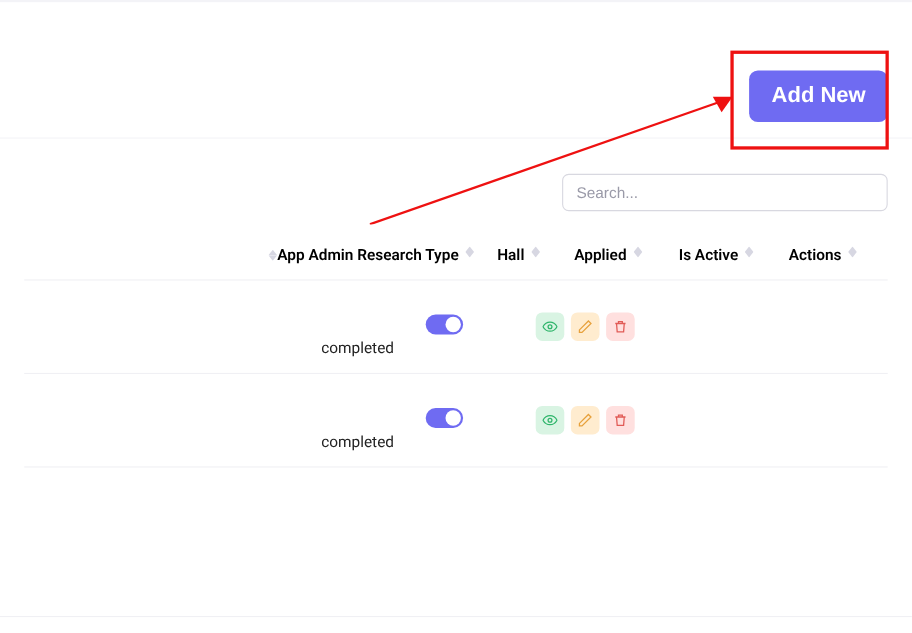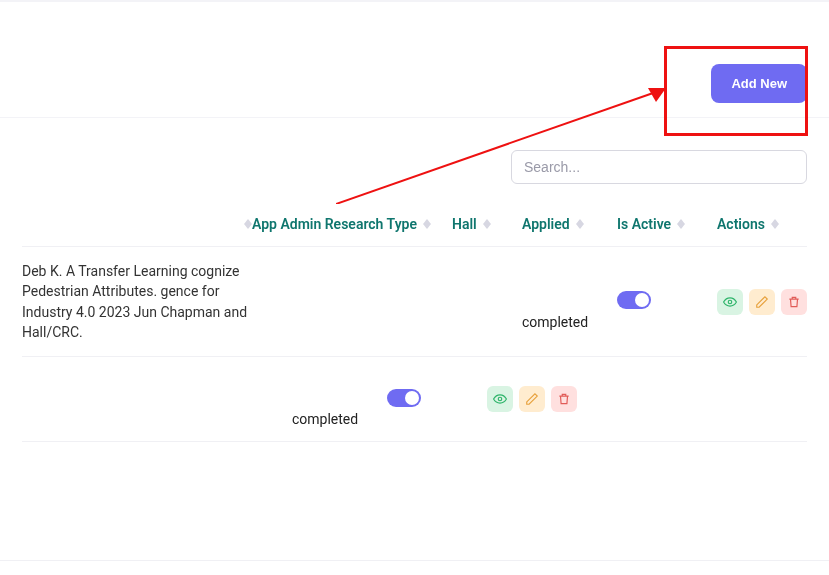--- a/index.html
+++ b/index.html
@@ -20,21 +20,21 @@
     justify-content: flex-end;
     margin-top: 48px;
     background: #fff;
   }
   .btn-add {
     background: #6f6bf2;
     color: #fff;
     border: none;
     padding: 12px 20px;
     border-radius: 8px;
-    font-size: 13px;
+    font-size: 20px;
     font-weight: 600;
     cursor: pointer;
   }
   .toolbar {
     display: flex;
     justify-content: flex-end;
     padding: 32px 22px 8px 22px;
   }
   .search {
     width: 296px;
@@ -47,25 +47,25 @@
   }
   .search::placeholder { color: #9a9aa8; }
   .table-wrap { padding: 0 22px; }
   .thead {
     display: flex;
     align-items: center;
     padding: 24px 0 14px 0;
     border-bottom: 1px solid #f0f0f4;
   }
   .th {
-    color: #0f766e;
+    color: #000000;
     font-size: 14px;
     font-weight: 600;
     display: flex;
-    align-items: center;
+    align-items: flex-start;
     gap: 6px;
   }
   .sort-chevrons { display: inline-flex; flex-direction: column; line-height: 4px; }
   .sort-chevrons svg { width: 8px; height: 5px; }
   .col-desc { flex: 0 0 230px; }
   .col-type { flex: 0 0 200px; }
   .col-file { flex: 0 0 70px; }
   .col-status { flex: 0 0 95px; }
   .col-active { flex: 0 0 100px; }
   .col-actions { flex: 0 0 90px; }
@@ -197,21 +197,20 @@
             <path d="M4 0L8 5H0z" fill="#d7d7e2"></path>
           </svg>
         <svg viewBox="0 0 8 5">
             <path d="M4 5L0 0h8z" fill="#d7d7e2"></path>
           </svg>
       </span>
     </div>
   </div>
 
   <div class="trow">
-    <div class="td td-desc">Deb K. A Transfer Learning cognize Pedestrian Attributes. gence for Industry 4.0 2023 Jun Chapman and Hall/CRC.</div>
     <div class="td td-type"></div>
     <div class="td td-file"></div>
     <div class="td td-status">completed</div>
     <div class="td td-active">
       <span class="toggle"></span>
     </div>
     <div class="td td-actions">
       <button class="icon-btn icon-view">
         <svg viewBox="0 0 24 24">
             <path fill="none" stroke="#2fb56b" stroke-width="2" d="M1 12s4-7 11-7 11 7 11 7-4 7-11 7S1 12 1 12z"></path>

